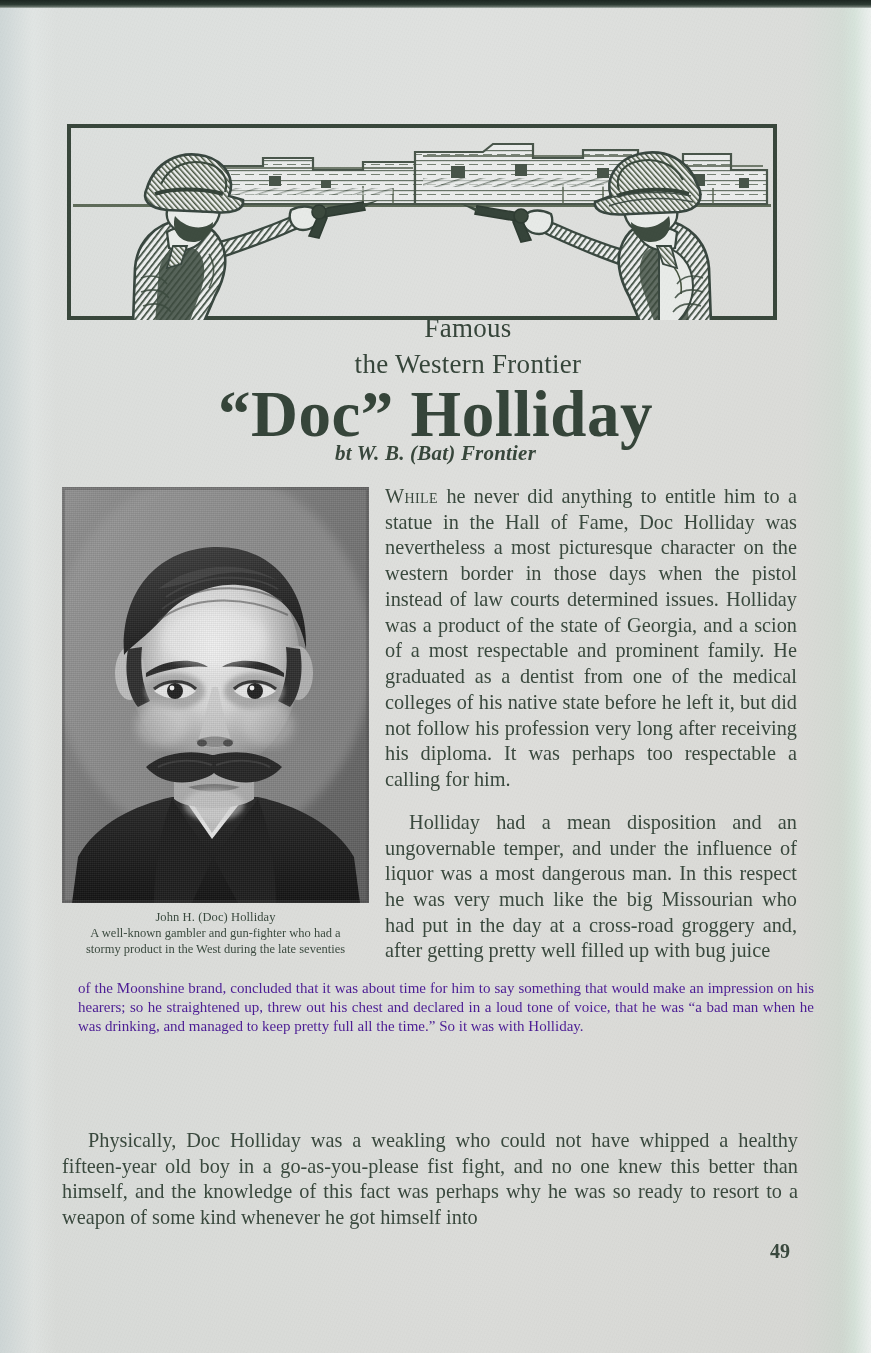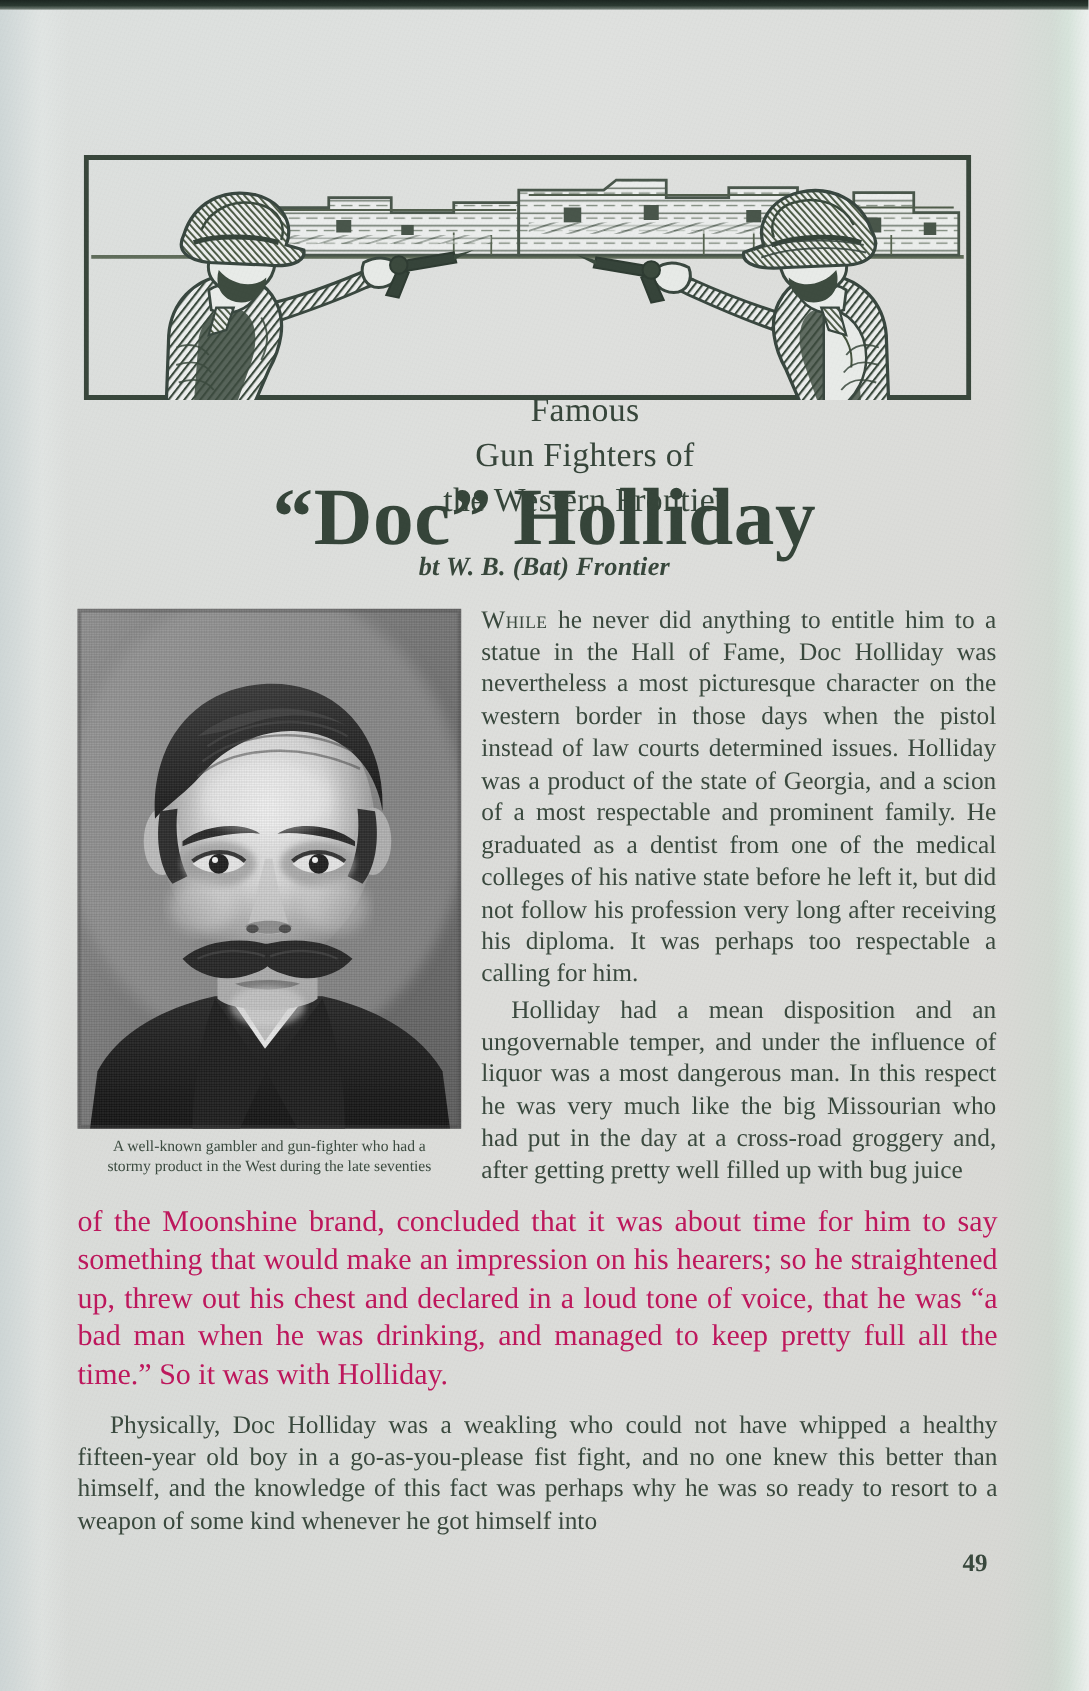--- a/index.html
+++ b/index.html
@@ -148,33 +148,33 @@
     left: 385px;
     top: 484px;
     width: 412px;
     font-size: 20.3px;
     line-height: 1.268;
     text-align: justify;
     text-justify: inter-word;
     color: #3a493e;
   }
   #col-right p { margin: 0; }
-  #col-right p + p { text-indent: 24px; margin-top: 3px; }
+  #col-right p + p { text-indent: 24px; margin-top: 17px; }
   .smallcaps-lead { font-variant: small-caps; letter-spacing: .4px; }
 
   #full-width-1 {
     position: absolute;
     left: 62px;
     top: 963px;
     width: 736px;
-    font-size: 24px;
+    font-size: 15px;
     line-height: 1.268;
     text-align: justify;
-    color: #be185d;
-    margin: 0;
+    color: #4c1d95;
+    margin: 16px;
   }
 
   #subhead {
     position: absolute;
     left: 0;
     top: 1095px;
     width: 871px;
     text-align: center;
     font-weight: bold;
     font-size: 21.5px;
@@ -367,21 +367,20 @@
               <path d="M640 160 C630 156 620 158 614 166"></path>
               <path d="M640 174 C628 170 618 172 612 180"></path>
               <path d="M638 188 C626 184 616 186 610 194"></path>
             </g>
           </g>
         </g>
       </svg>
 
       <div class="mast-title">
         <div>Famous</div>
-        <div>Gun Fighters of</div>
         <div>the Western Frontier</div>
       </div>
     </div>
 
     <h1 id="article-title">“Doc” Holliday</h1>
     <div id="byline">bt W. B. (Bat) Frontier</div>
 
     <figure id="portrait-figure" style="margin:0">
       <div id="portrait">
         <svg viewBox="0 0 307 416" xmlns="http://www.w3.org/2000/svg" preserveAspectRatio="none" aria-hidden="true">
@@ -482,20 +481,21 @@
           <ellipse cx="100" cy="238" rx="26" ry="22" fill="#dddbd2" opacity=".35" filter="url(#soft2)"></ellipse>
           <ellipse cx="206" cy="238" rx="26" ry="22" fill="#dddbd2" opacity=".3" filter="url(#soft2)"></ellipse>
 
           <ellipse cx="152" cy="152" rx="52" ry="30" fill="#ebe9e0" opacity=".38" filter="url(#soft2)"></ellipse>
 
           <rect width="307" height="416" fill="none" stroke="#4a4d45" stroke-width="6" opacity=".35"></rect>
         </svg>
         <div id="portrait-grain"></div>
       </div>
       <figcaption id="portrait-caption">
+        <div class="cap-name">John H. (Doc) Holliday</div>
         <div>A well-known gambler and gun-fighter who had a</div>
         <div>stormy product in the West during the late seventies</div>
       </figcaption>
     </figure>
 
     <div id="col-right">
       <p><span class="smallcaps-lead">While</span><span> he never did anything to entitle him to a statue in the Hall of Fame, Doc Holliday was nevertheless a most picturesque character on the western border in those days when the pistol instead of law courts determined issues. Holliday was a product of the state of Georgia, and a scion of a most respectable and prominent family. He graduated as a dentist from one of the medical colleges of his native state before he left it, but did not follow his profession very long after receiving his diploma. It was perhaps too respectable a calling for him.</span></p>
       <p>Holliday had a mean disposition and an ungovernable temper, and under the influence of liquor was a most dangerous man. In this respect he was very much like the big Missourian who had put in the day at a cross-road groggery and, after getting pretty well filled up with bug juice</p>
     </div>
 

